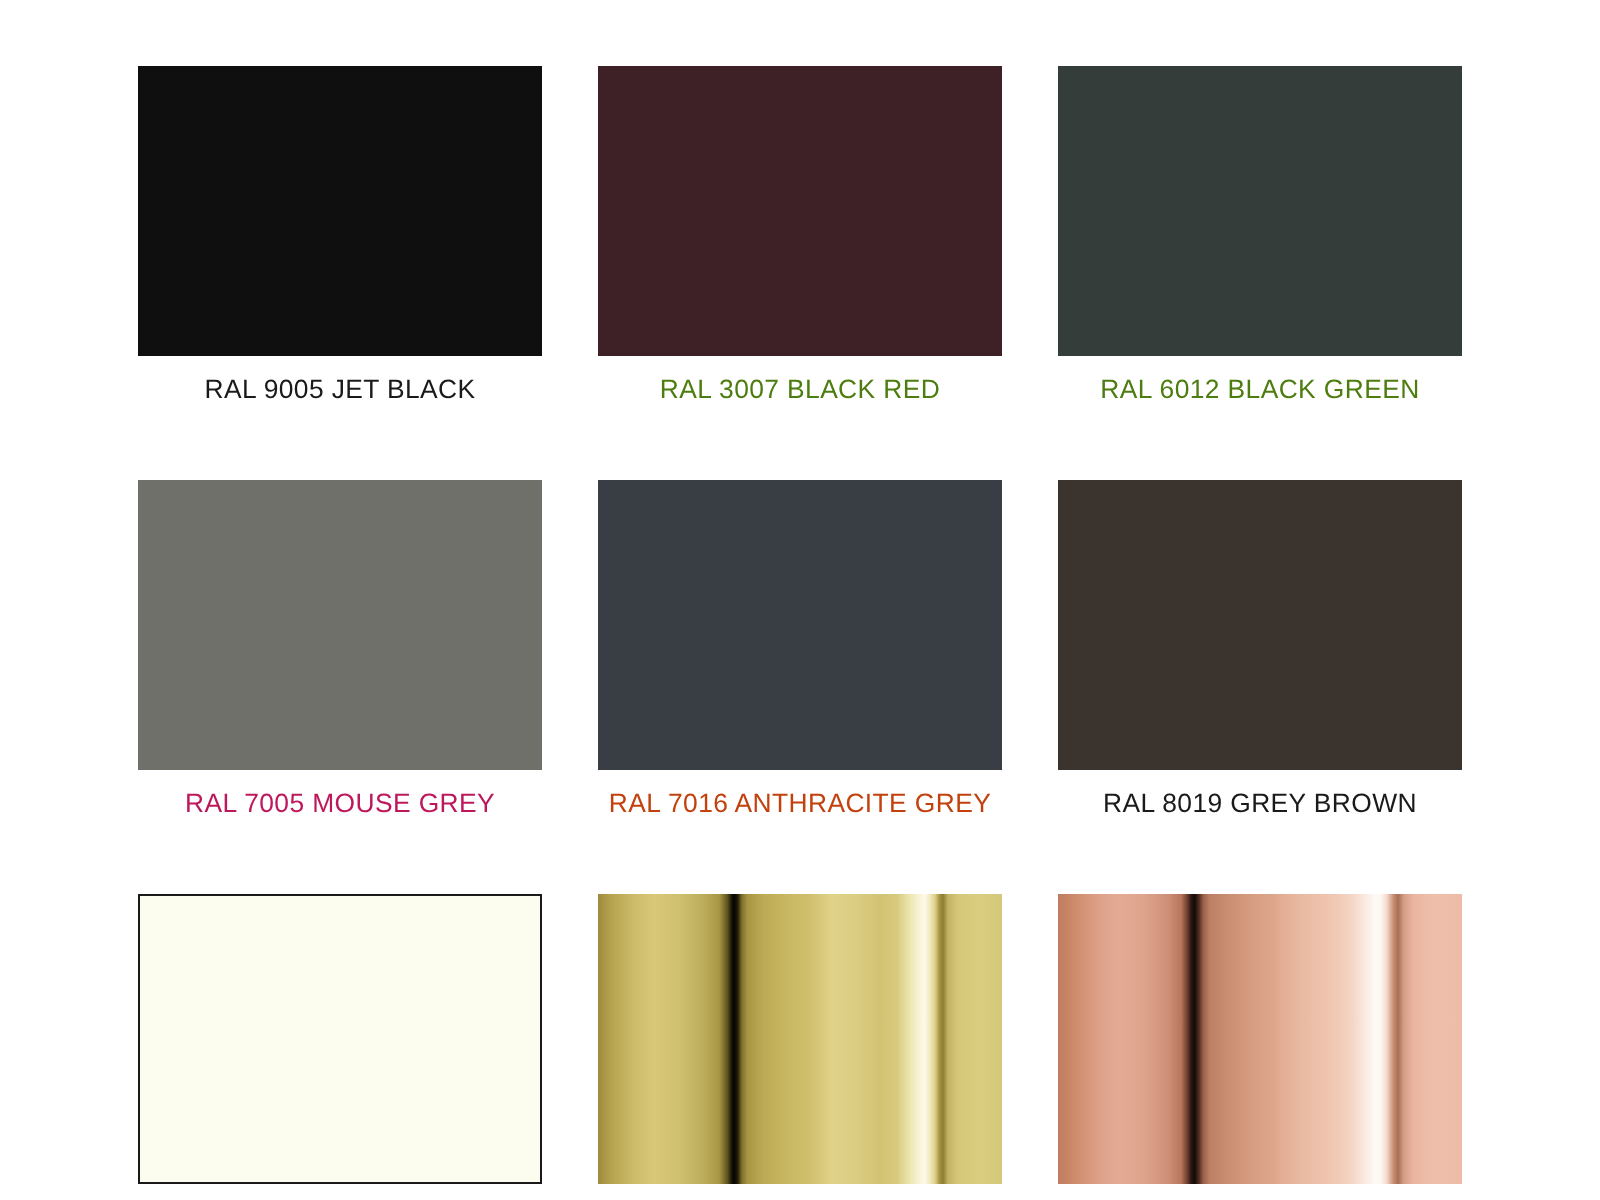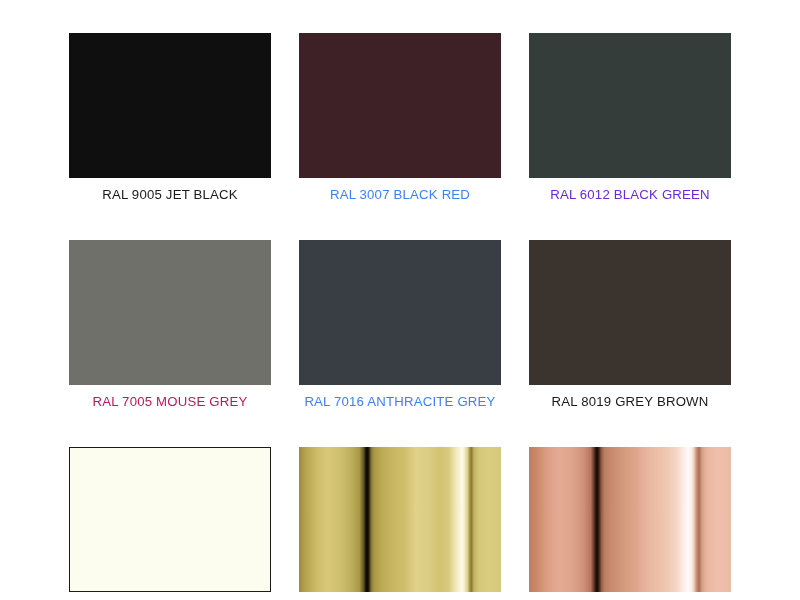--- a/index.html
+++ b/index.html
@@ -156,36 +156,36 @@
 
   <div class="swatch-grid">
 
     <div class="swatch-cell">
       <div class="swatch-chip" style="background-color: rgb(16, 15, 15);"></div>
       <div class="swatch-label" style="color: rgb(26, 26, 26);">RAL 9005 JET BLACK</div>
     </div>
 
     <div class="swatch-cell">
       <div class="swatch-chip" style="background-color: rgb(61, 33, 38);"></div>
-      <div class="swatch-label" style="color: #3b82f6;">RAL 3007 BLACK RED</div>
+      <div class="swatch-label" style="color: #4d7c0f;">RAL 3007 BLACK RED</div>
     </div>
 
     <div class="swatch-cell">
       <div class="swatch-chip" style="background-color: rgb(52, 61, 57);"></div>
-      <div class="swatch-label" style="color: #6d28d9;">RAL 6012 BLACK GREEN</div>
+      <div class="swatch-label" style="color: #4d7c0f;">RAL 6012 BLACK GREEN</div>
     </div>
 
     <div class="swatch-cell">
       <div class="swatch-chip" style="background-color: rgb(110, 112, 105);"></div>
       <div class="swatch-label" style="color: #be185d;">RAL 7005 MOUSE GREY</div>
     </div>
 
     <div class="swatch-cell">
       <div class="swatch-chip" style="background-color: rgb(56, 62, 67);"></div>
-      <div class="swatch-label" style="color: #3b82f6;">RAL 7016 ANTHRACITE GREY</div>
+      <div class="swatch-label" style="color: #c2410c;">RAL 7016 ANTHRACITE GREY</div>
     </div>
 
     <div class="swatch-cell">
       <div class="swatch-chip" style="background-color: rgb(58, 51, 46);"></div>
       <div class="swatch-label" style="color: rgb(26, 26, 26); text-align: center;">RAL 8019 GREY BROWN</div>
     </div>
 
     <div class="swatch-cell">
       <div class="swatch-chip bordered" style="background-color: rgb(252, 252, 239); border-color: rgb(26, 26, 26);"></div>
 

